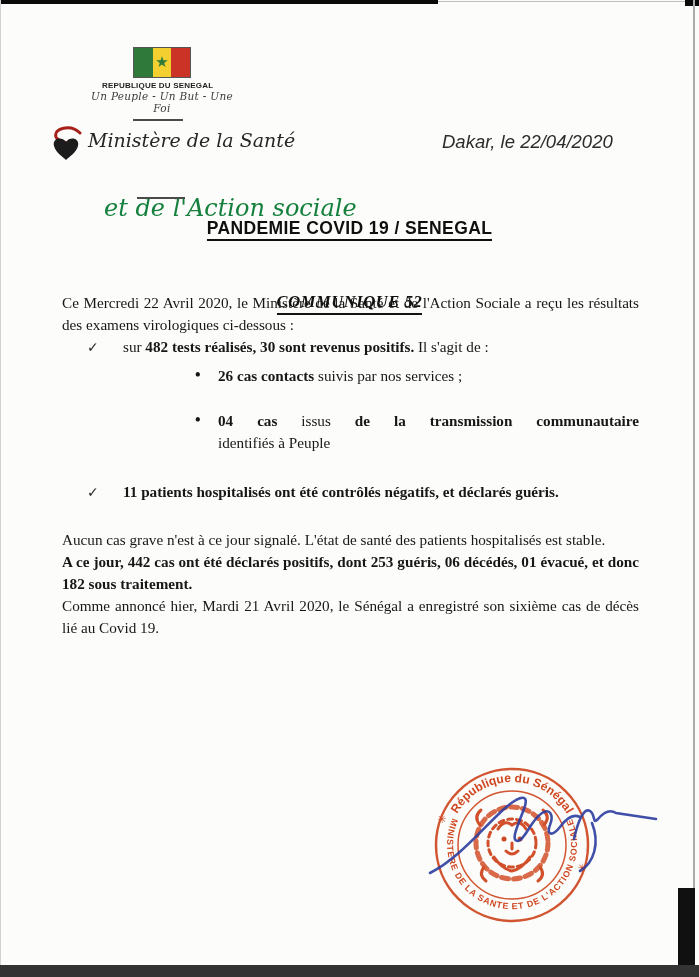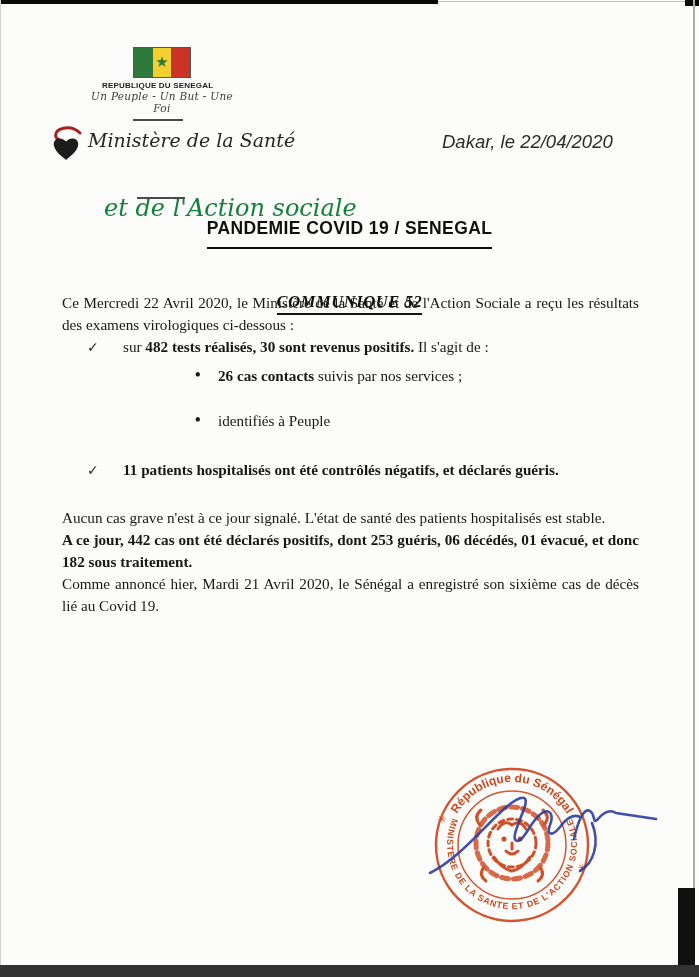--- a/index.html
+++ b/index.html
@@ -39,21 +39,21 @@
   .sep-bottom { position:absolute; left:137px; top:197px; width:48px; height:2px; background:#4a4a4a; }
   .ministry-1 { position:absolute; left:88px;  top:129px; font-family:"DejaVu Serif", serif;
                 font-style:italic; font-size:19px; color:#262626; }
   .ministry-2 { position:absolute; left:104px; top:158px; font-family:"DejaVu Serif", serif;
                 font-style:italic; font-size:24px; color:#15803d;margin-top:36px; }
   .dateline   { position:absolute; left:442px; top:131px; font-family:Liberation Sans, sans-serif;
                 font-style:italic; font-size:18.5px; color:#2c2c2c; }
 
   
   .title-row { position:absolute; top:218px; left:0; width:100%; text-align:center; }
-  .title-row .u { display:inline-block; border-bottom:2.5px solid #0f0f0f; padding-bottom:8px;
+  .title-row .u { display:inline-block; border-bottom:2.5px solid #0f0f0f; padding-bottom:0;
                   font-family:"Liberation Sans", sans-serif; font-weight:800;
                   font-size:17.5px; letter-spacing:0.4px; color:#0f0f0f; }
   .subtitle-row { position:absolute; top:256px; left:0; width:100%; text-align:center; }
   .subtitle-row .u { display:inline-block; border-bottom:2px solid #141414; padding-bottom:1px;
                      font-family:"Liberation Serif", serif; font-weight:bold; font-style:italic;
                      font-size:16.5px; letter-spacing:0.6px; color:#101010;margin-top:36px; }
 
   
   .body-text { position:absolute; left:62px; top:292px; width:577px;
                font-size:15.2px; line-height:22px; text-align:justify; color:#171717; }
@@ -126,20 +126,21 @@
       <span>sur </span><b>482 tests réalisés, 30 sont revenus positifs.</b><span> Il s'agit de :</span>
     </div>
 
     <div class="row-bullet mb23">
       <span class="mark">•</span>
       <b>26 cas contacts</b><span> suivis par nos services ;</span>
     </div>
 
     <div class="row-bullet mb27">
       <span class="mark">•</span>
+      <div class="just-line"><b>04 cas</b><span> issus </span><b>de la transmission communautaire</b></div>
       <div>identifiés à Peuple</div>
     </div>
 
     <div class="row-check mb26 bold">
       <span class="mark" style="font-weight:normal">✓</span>
       <span>11 patients hospitalisés ont été contrôlés négatifs, et déclarés guéris.</span>
     </div>
 
     <p class="mb8">Aucun cas grave n'est à ce jour signalé. L'état de santé des patients hospitalisés est stable.</p>
     <p class="mb5 bold">A ce jour, 442 cas ont été déclarés positifs, dont 253 guéris, 06 décédés, 01 évacué, et donc 182 sous traitement.</p>

